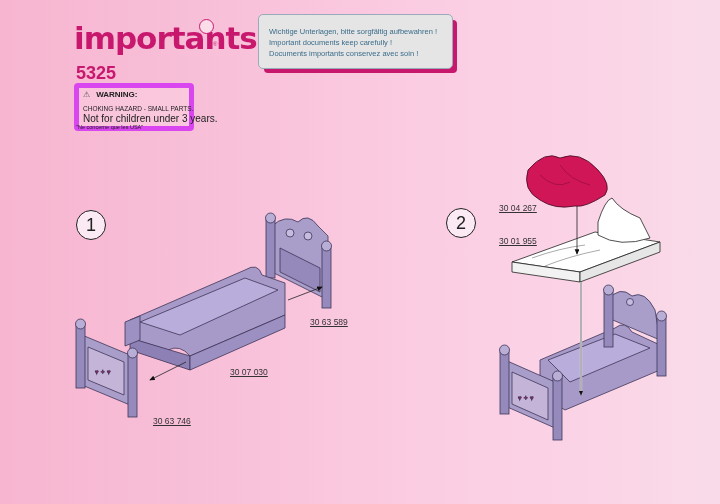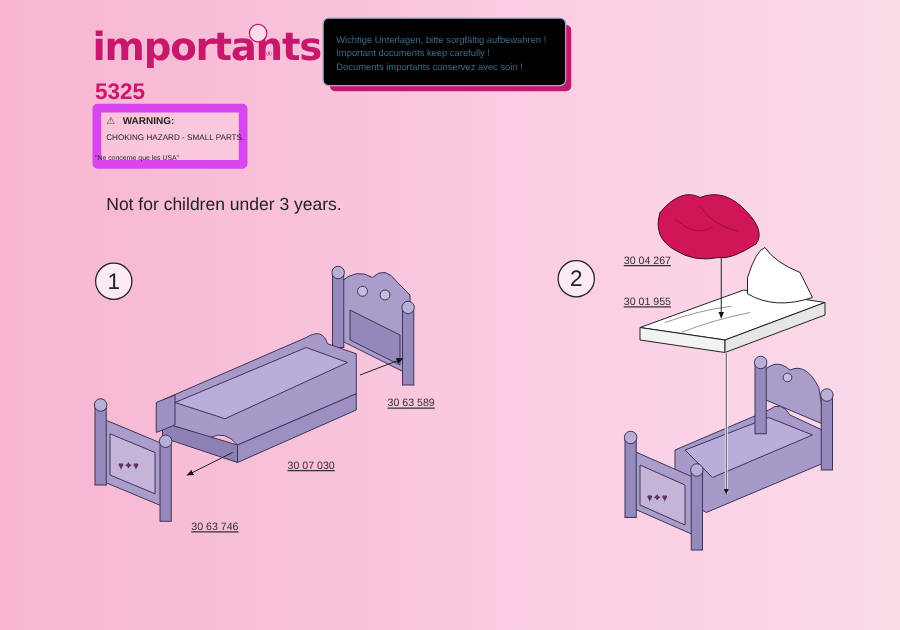--- a/index.html
+++ b/index.html
@@ -18,36 +18,36 @@
     border: 1.5px solid #c8186e; border-radius: 50%; background: #fbdde9;
   }
   .logo-reg {
     position: absolute; left: 213px; top: 41px; font-size: 6px; color: #c8186e;
   }
   .set-number {
     position: absolute; left: 76px; top: 63px; font-size: 18px; font-weight: bold; color: #c8186e;
   }
   .warning-box {
     position: absolute; left: 74px; top: 83px; width: 110px; height: 38px;
-    border: 7px solid #d946ef; border-radius: 4px; background: rgba(255,230,240,0.25);
+    border: 5px solid #d946ef; border-radius: 4px; background: rgba(255,230,240,0.25);
   }
   .warning-title {
     position: absolute; left: 4px; top: 2px; font-size: 8px; font-weight: bold; color: #222;
   }
   .warning-icon { font-size: 8px; color: #555; margin-right: 6px; font-weight: normal; }
   .warning-line1 { position: absolute; left: 4px; top: 17px; font-size: 6.5px; color: #222; white-space: nowrap; }
-  .warning-line2 { position: absolute; left: 4px; top: 25px; font-size: 14px; color: #222; white-space: nowrap; margin-top: 40px; }
+  .warning-line2 { position: absolute; left: 4px; top: 25px; font-size: 10px; color: #222; white-space: nowrap; }
   .usa-note { position: absolute; left: 76px; top: 124px; font-size: 5.5px; color: #222; }
   .notice-shadow {
     position: absolute; left: 264px; top: 20px; width: 193px; height: 53px;
     background: #c8186e; border-radius: 4px;
   }
   .notice-box {
     position: absolute; left: 258px; top: 14px; width: 193px; height: 53px;
-    background: #000000; border: 1px solid #9ab; border-radius: 5px; text-align: right;
+    background: #e5e5e5; border: 1px solid #9ab; border-radius: 5px; text-align: right;
   }
   .notice-line { position: absolute; left: 10px; font-size: 7.5px; color: #3a6d8a; white-space: nowrap; }
   .step-circle {
     position: absolute; width: 28px; height: 28px; border: 1.2px solid #222; border-radius: 50%;
     background: #fbeaf3; text-align: center; line-height: 28px; font-size: 18px; color: #222;
   }
   .part-label { position: absolute; font-size: 8.5px; color: #333; white-space: nowrap; text-decoration: underline; }
   svg.scene { position: absolute; left: 0; top: 0; }
 </style>
 </head>

